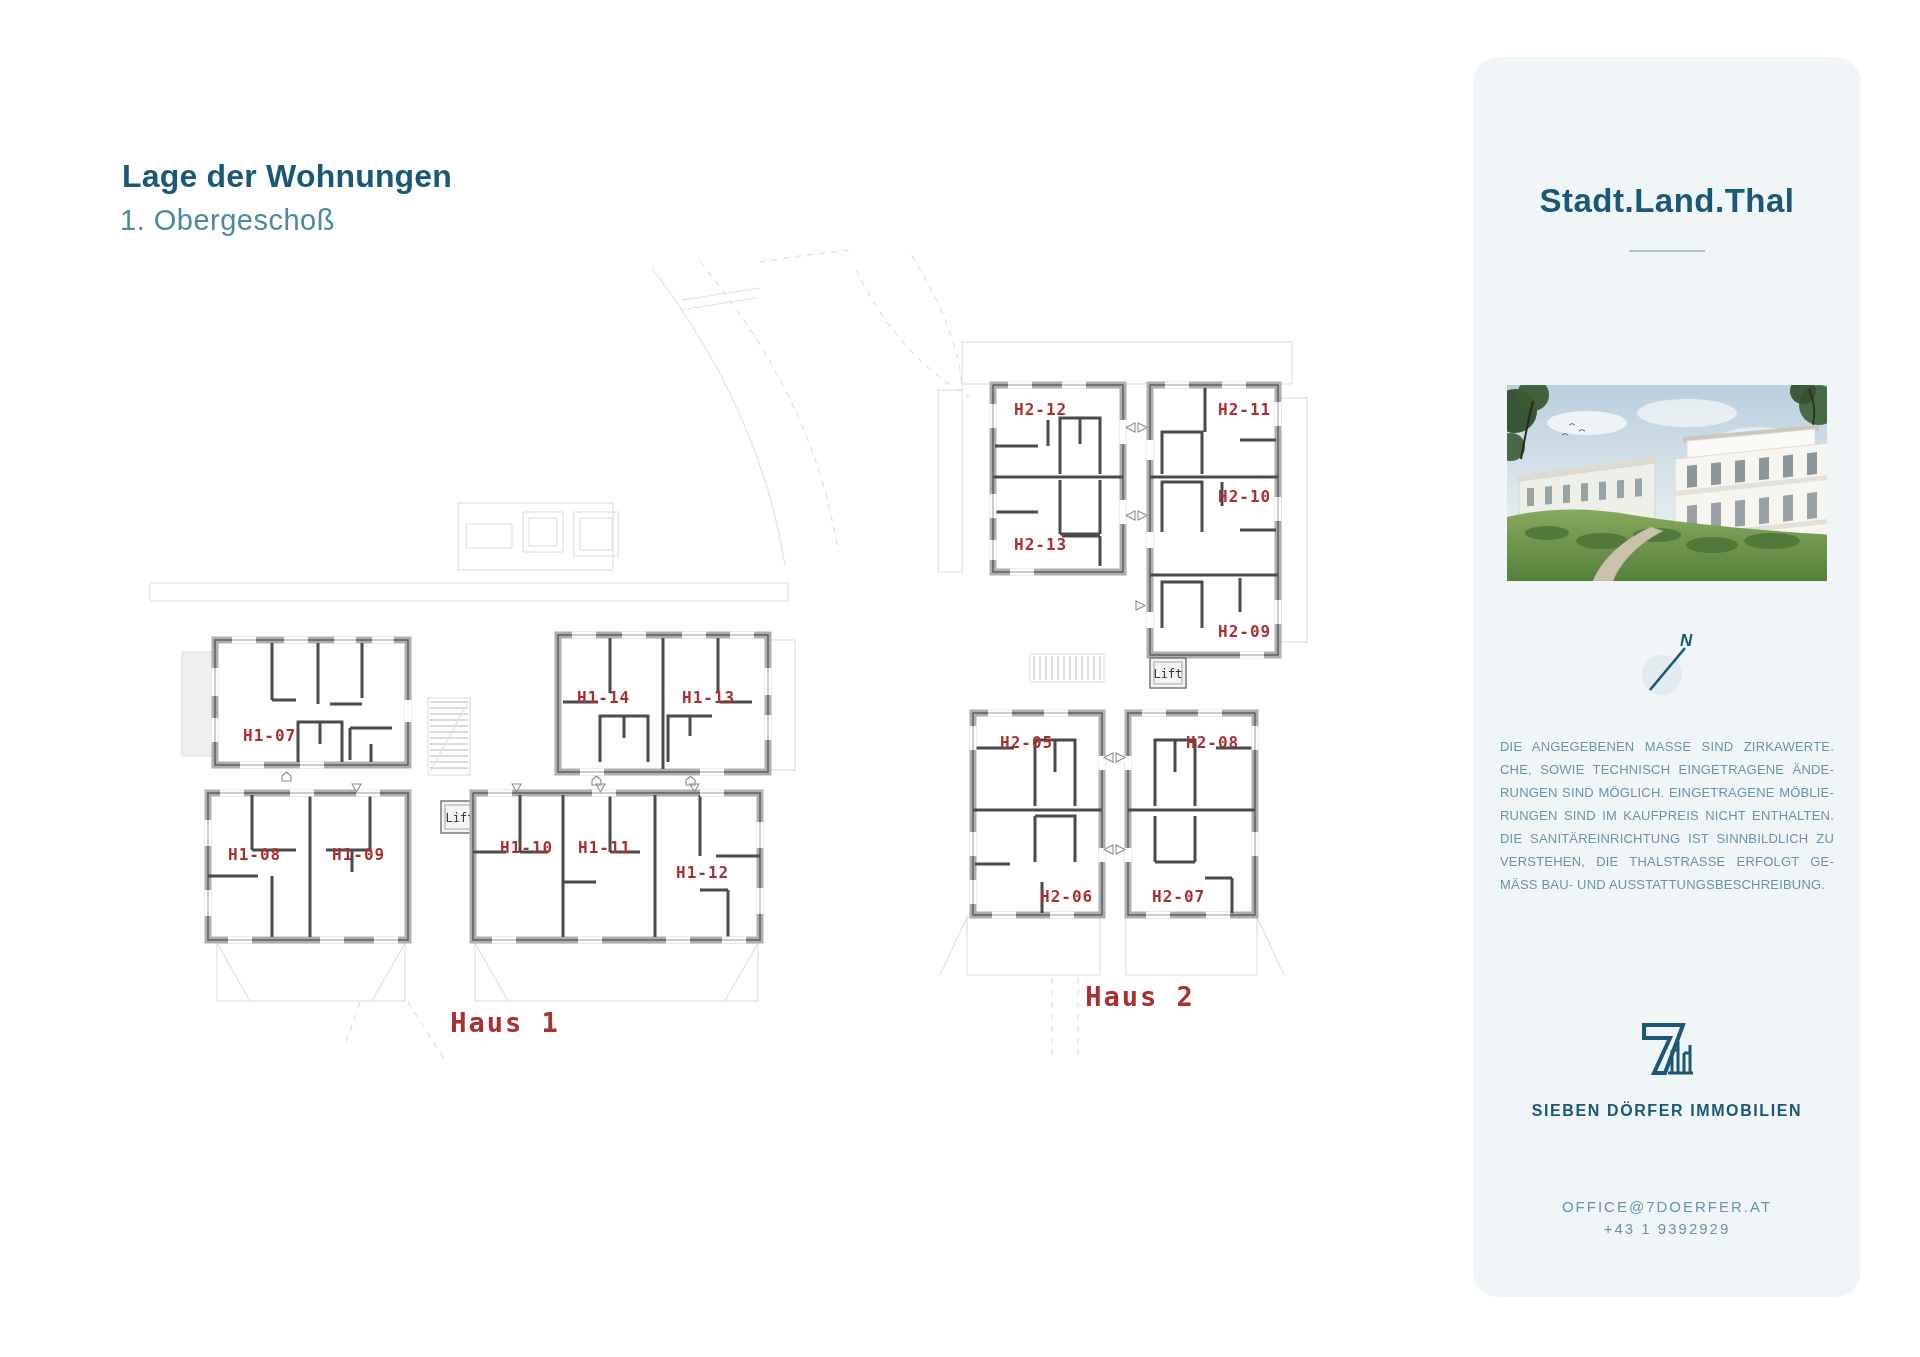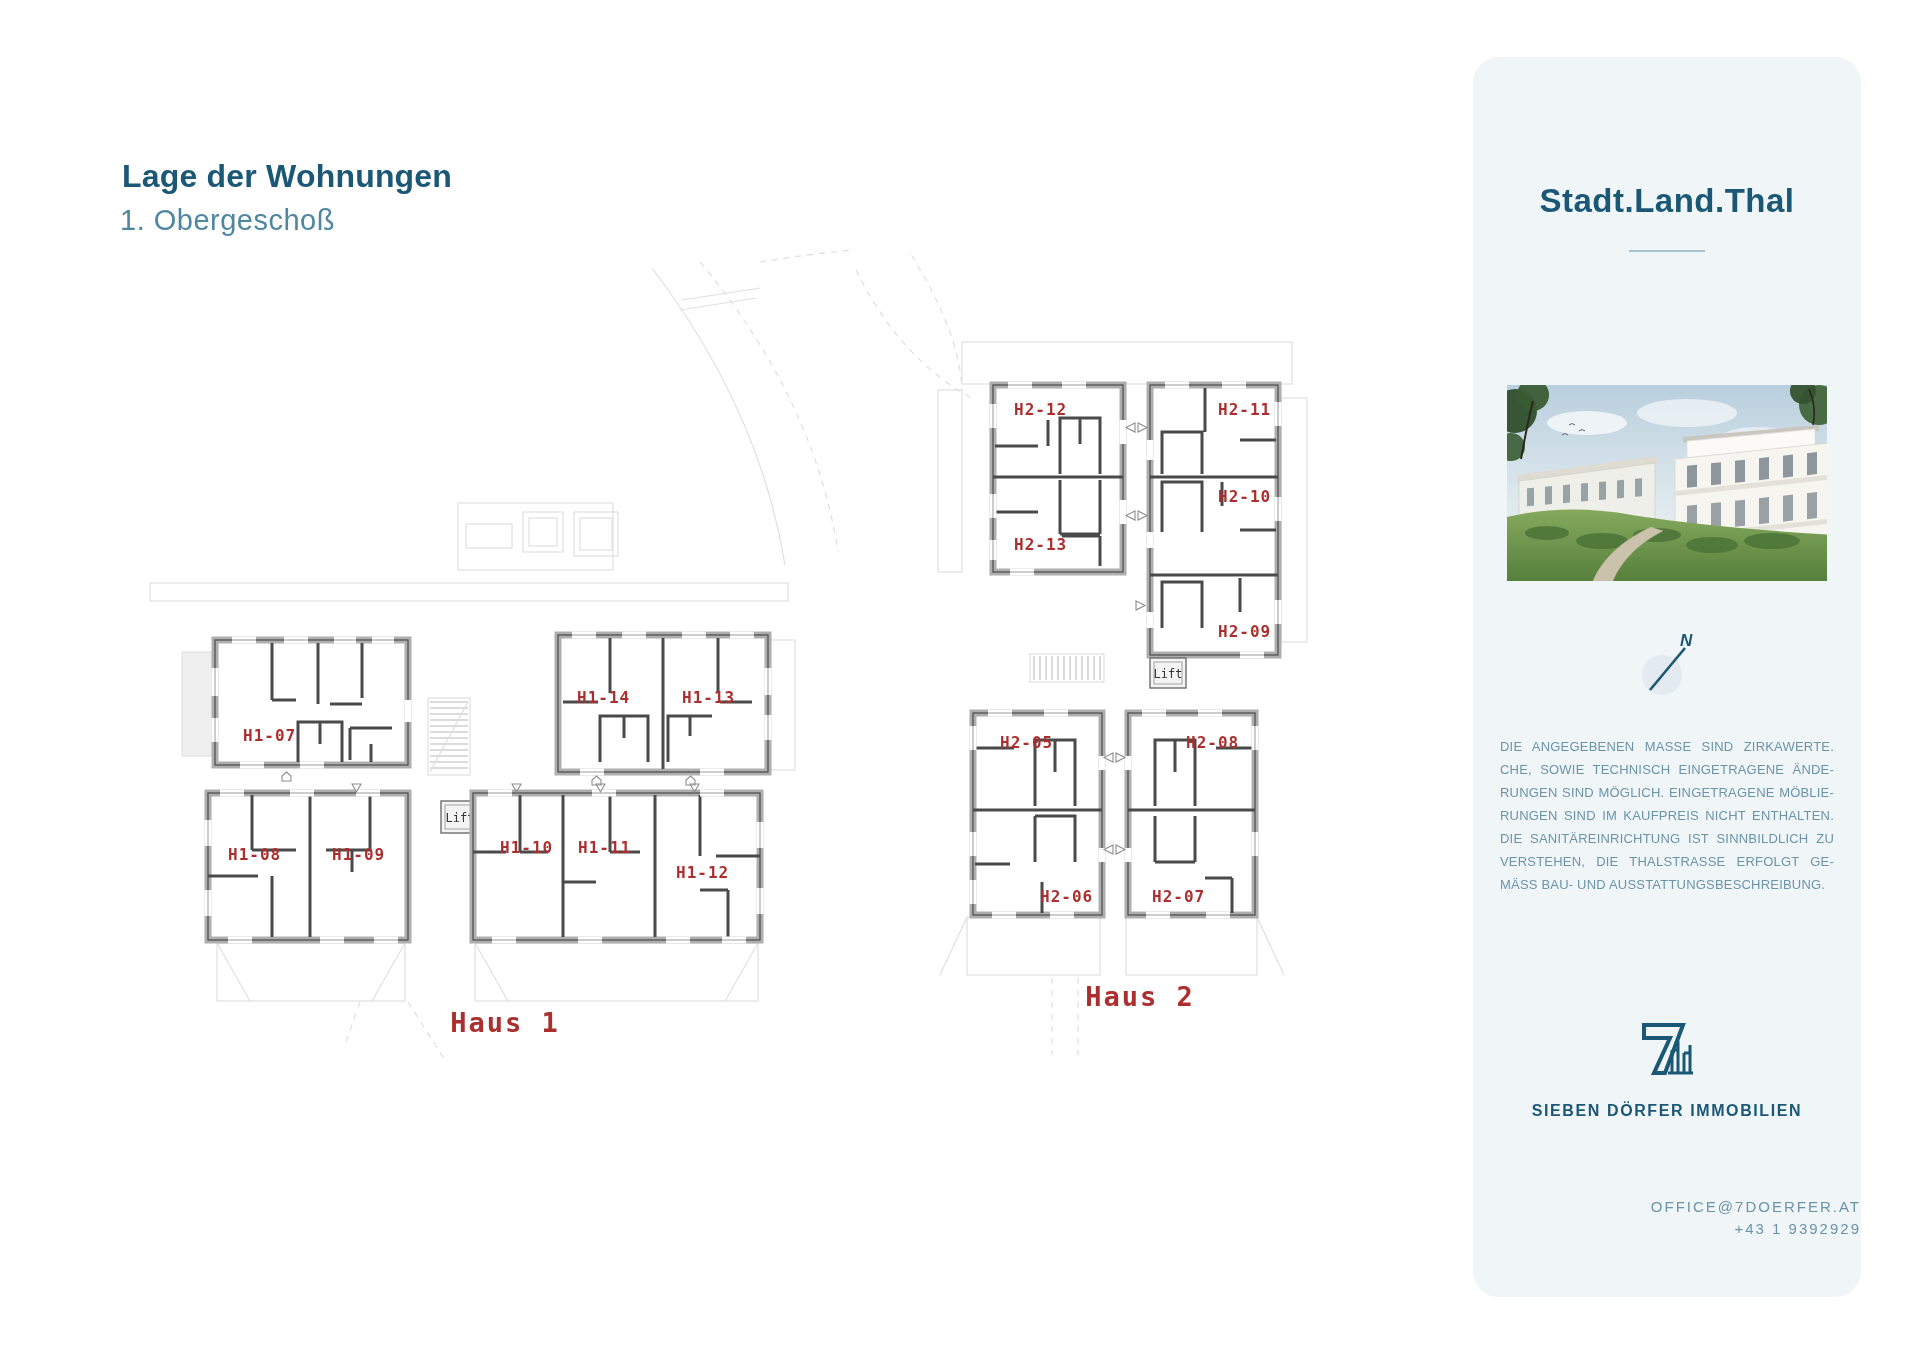--- a/index.html
+++ b/index.html
@@ -43,21 +43,21 @@
   .north{position:absolute;top:574px;left:157px;}
   .disclaimer{position:absolute;top:678px;left:27px;width:334px;font-size:13px;
          line-height:23px;letter-spacing:.2px;color:var(--muted,#6b94a9);}
   .disc-line{text-align:justify;text-align-last:justify;}
   .disc-line.last{text-align-last:left;}
   .logo{position:absolute;top:959px;left:166px;}
   .company{position:absolute;top:1045px;width:100%;text-align:center;font-size:16px;
          font-weight:700;letter-spacing:1.6px;color:var(--accent,#1a5876);}
   .caddr{position:absolute;top:1082px;width:100%;text-align:center;font-size:15px;
          letter-spacing:2px;line-height:22px;color:var(--muted,#6b94a9);}
-  .contact{position:absolute;top:1139px;width:100%;text-align:right;font-size:15px;
+  .contact{position:absolute;top:1139px;width:100%;text-align:center;font-size:15px;
          letter-spacing:2px;line-height:22px;color:var(--muted,#6b94a9);}
 </style>
 </head>
 <body>
 
 <div class="page">
 
   <div class="title">Lage der Wohnungen</div>
   <div class="subtitle">1. Obergeschoß</div>
 

